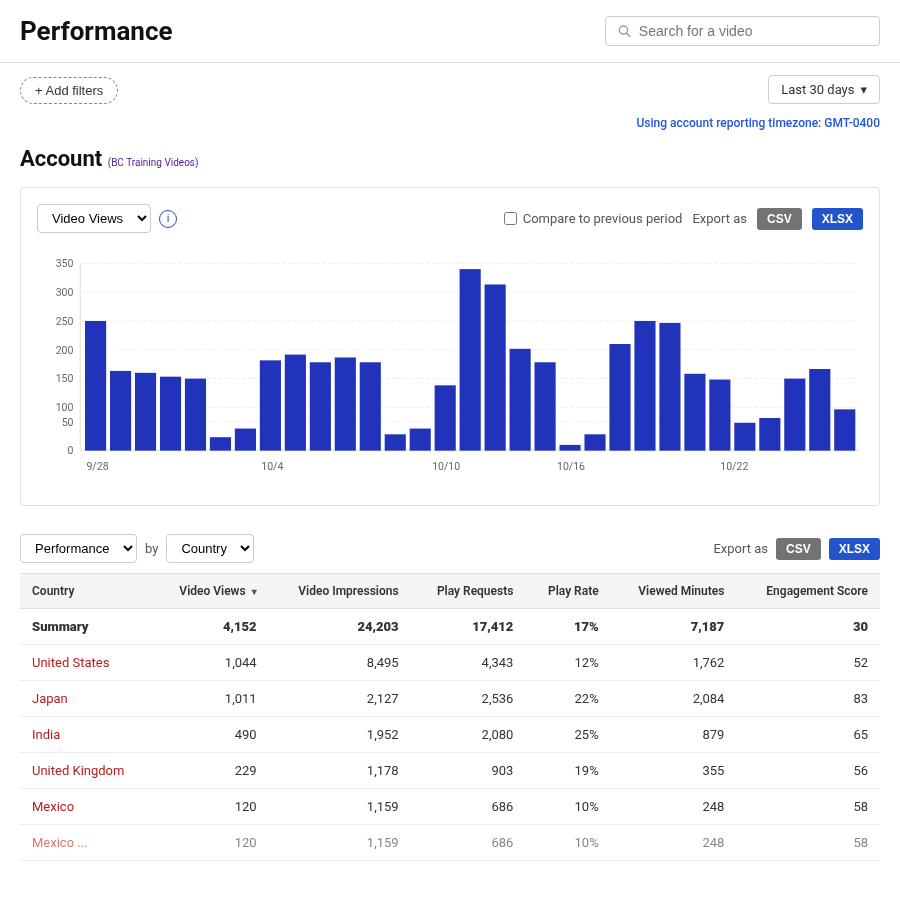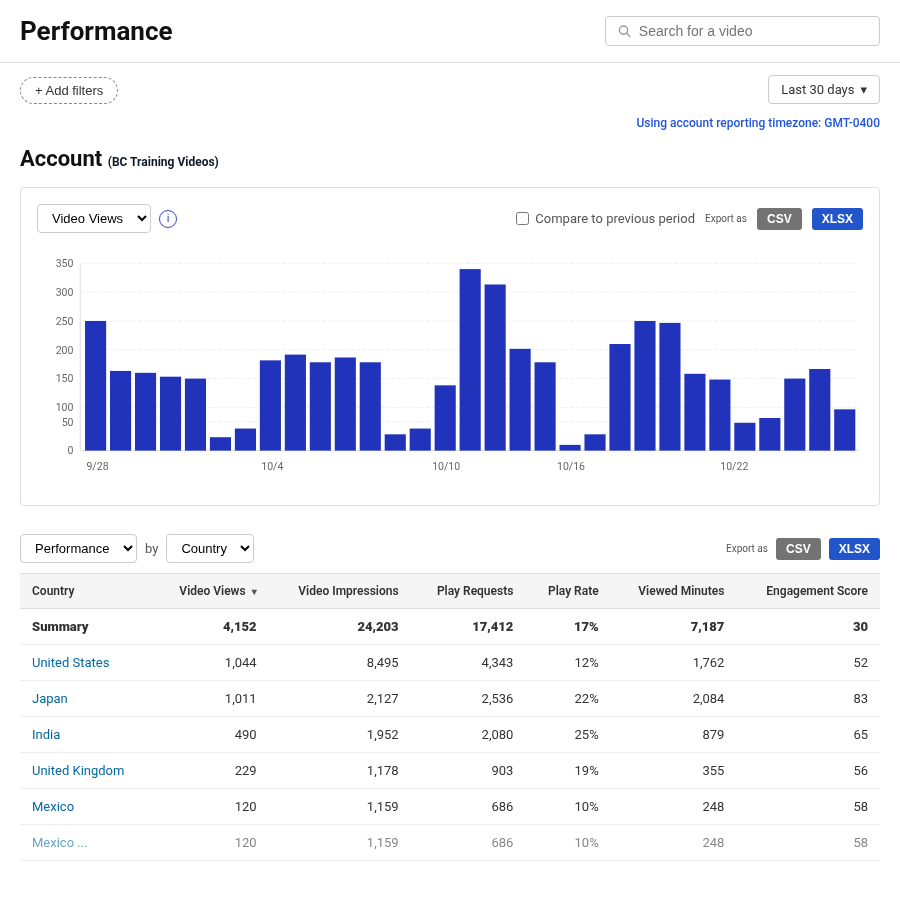--- a/index.html
+++ b/index.html
@@ -16,32 +16,32 @@
     .add-filters-btn { border: 1px dashed #888; border-radius: 20px; padding: 5px 14px; background: #fff; cursor: pointer; font-size: 13px; color: #333; display: flex; align-items: center; gap: 6px; }
     .date-selector { border: 1px solid #ccc; border-radius: 4px; padding: 6px 12px; font-size: 13px; background: #fff; cursor: pointer; display: flex; align-items: center; gap: 6px; }
 
     
     .timezone-note { text-align: right; padding: 0 20px 8px; font-size: 12px; color: #666; }
     .timezone-note span { color: #2255dd; font-weight: 500; }
 
     
     .account-section { padding: 8px 20px 16px; }
     .account-title { font-size: 22px; font-weight: 700; color: #111; }
-    .account-title small { font-size: 12px; font-weight: 700; color: #0f172a; }
+    .account-title small { font-size: 10px; font-weight: 400; color: #4c1d95; }
 
     
     .chart-card { margin: 0 20px 20px; border: 1px solid #e0e0e0; border-radius: 4px; padding: 16px; }
     .chart-controls { display: flex; align-items: center; justify-content: space-between; margin-bottom: 16px; }
     .chart-controls-left { display: flex; align-items: center; gap: 8px; }
     .metric-select { border: 1px solid #ccc; border-radius: 4px; padding: 5px 10px; font-size: 13px; background: #fff; cursor: pointer; }
     .info-icon { width: 18px; height: 18px; border-radius: 50%; border: 1.5px solid #3344cc; color: #3344cc; font-size: 11px; display: flex; align-items: center; justify-content: center; cursor: pointer; }
     .chart-controls-right { display: flex; align-items: center; gap: 10px; }
     .compare-label { display: flex; align-items: center; gap: 6px; font-size: 13px; color: #555; cursor: pointer; }
     .compare-label input[type=checkbox] { cursor: pointer; }
-    .export-label { font-size: 10px; color: #555; }
+    .export-label { font-size: 13px; color: #555; }
     .btn-export { padding: 4px 10px; border: none; border-radius: 3px; font-size: 12px; font-weight: 600; cursor: pointer; color: #fff; }
     .btn-csv { background: #737373; }
     .btn-xlsx { background: #2255cc; }
 
     
     .bar-chart-area { position: relative; height: 240px; }
     .bar-chart-svg { width: 100%; height: 100%; }
 
     
     .table-section { margin: 0 20px; }
@@ -51,21 +51,21 @@
     .by-label { color: #555; }
     .table-toolbar-right { display: flex; align-items: center; gap: 8px; font-size: 13px; }
 
     
     .data-table { width: 100%; border-collapse: collapse; font-size: 13px; }
     .data-table th { background: #f5f5f5; padding: 10px 12px; text-align: right; font-weight: 600; color: #333; border-bottom: 1px solid #ddd; border-top: 1px solid #ddd; font-size: 12px; }
     .data-table th:first-child { text-align: left; }
     .data-table td { padding: 10px 12px; text-align: right; border-bottom: 1px solid #eee; color: #333; }
     .data-table td:first-child { text-align: left; }
     .data-table tr.summary td { font-weight: 700; }
-    .country-link { color: #0369a1; text-decoration: none; cursor: pointer; margin-top: 19px; }
+    .country-link { color: #b91c1c; text-decoration: none; cursor: pointer; margin-top: 19px; }
     .sort-arrow { font-size: 10px; margin-left: 3px; color: #555; }
   </style>
 </head>
 <body>
 
 <div class="header">
   <h1 class="header-title">Performance</h1>
   <div class="search-box">
     <svg width="14" height="14" viewBox="0 0 14 14" fill="none">
       <circle cx="6" cy="6" r="4.5" stroke="#999" stroke-width="1.5"></circle>

